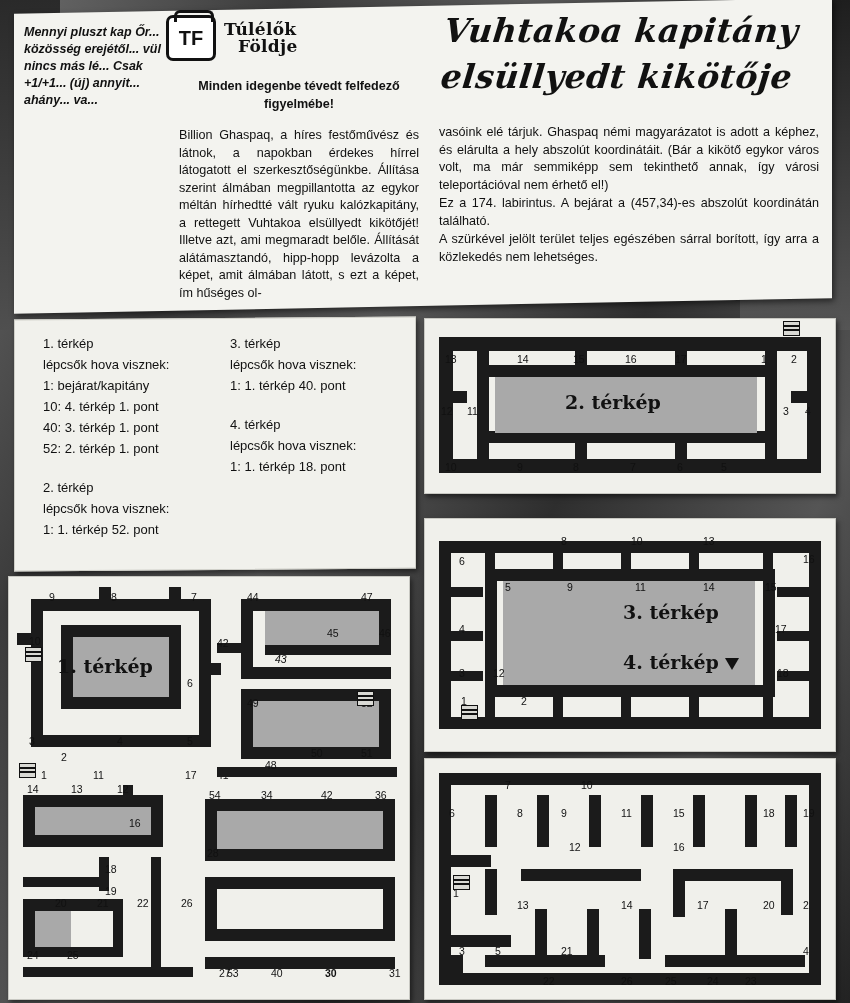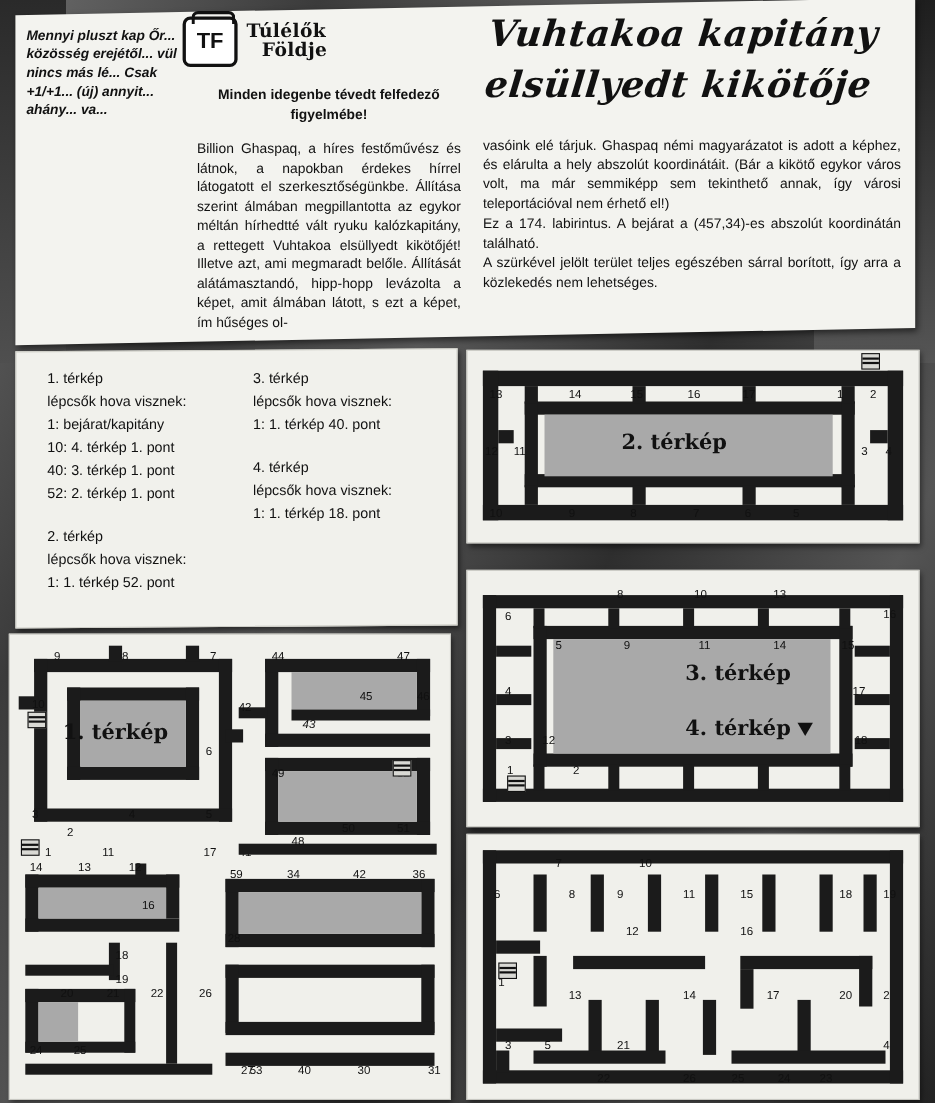--- a/index.html
+++ b/index.html
@@ -446,32 +446,32 @@
   <div class="num" style="left:96px;top:286px;">18</div>
   <div class="num" style="left:96px;top:308px;">19</div>
   <div class="num" style="left:46px;top:320px;">20</div>
   <div class="num" style="left:88px;top:320px;">21</div>
   <div class="num" style="left:128px;top:320px;">22</div>
   <div class="num" style="left:18px;top:372px;">24</div>
   <div class="num" style="left:58px;top:372px;">25</div>
   <div class="num" style="left:170px;top:390px;margin-left:40px;">27</div>
   <div class="num" style="left:218px;top:390px;">53</div>
   <div class="num" style="left:262px;top:390px;">40</div>
-  <div class="num" style="left:316px;top:390px;">30</div>
+  <div class="num" style="left:316px;top:390px;font-weight:bold;">30</div>
   <div class="num" style="left:368px;top:390px;margin-left:12px;">31</div>
   <div class="num" style="left:172px;top:320px;">26</div>
 
   <div class="wall" style="left:196px;top:222px;width:12px;height:62px;"></div>
   <div class="wall" style="left:196px;top:222px;width:190px;height:12px;"></div>
   <div class="wall" style="left:374px;top:222px;width:12px;height:62px;"></div>
   <div class="wall" style="left:196px;top:272px;width:190px;height:12px;"></div>
   <div class="room" style="left:208px;top:234px;width:166px;height:38px;"></div>
   <div class="wall" style="left:196px;top:300px;width:190px;height:12px;"></div>
   <div class="wall" style="left:196px;top:300px;width:12px;height:62px;"></div>
   <div class="wall" style="left:374px;top:300px;width:12px;height:62px;"></div>
   <div class="wall" style="left:196px;top:352px;width:190px;height:12px;"></div>
   <div class="wall" style="left:196px;top:380px;width:190px;height:12px;"></div>
-  <div class="num" style="left:200px;top:212px;">59</div>
+  <div class="num" style="left:200px;top:212px;">54</div>
   <div class="num" style="left:252px;top:212px;">34</div>
   <div class="num" style="left:312px;top:212px;">42</div>
   <div class="num" style="left:366px;top:212px;">36</div>
   <div class="num" style="left:198px;top:270px;">28</div>
 </div>
 
 </body></html>

